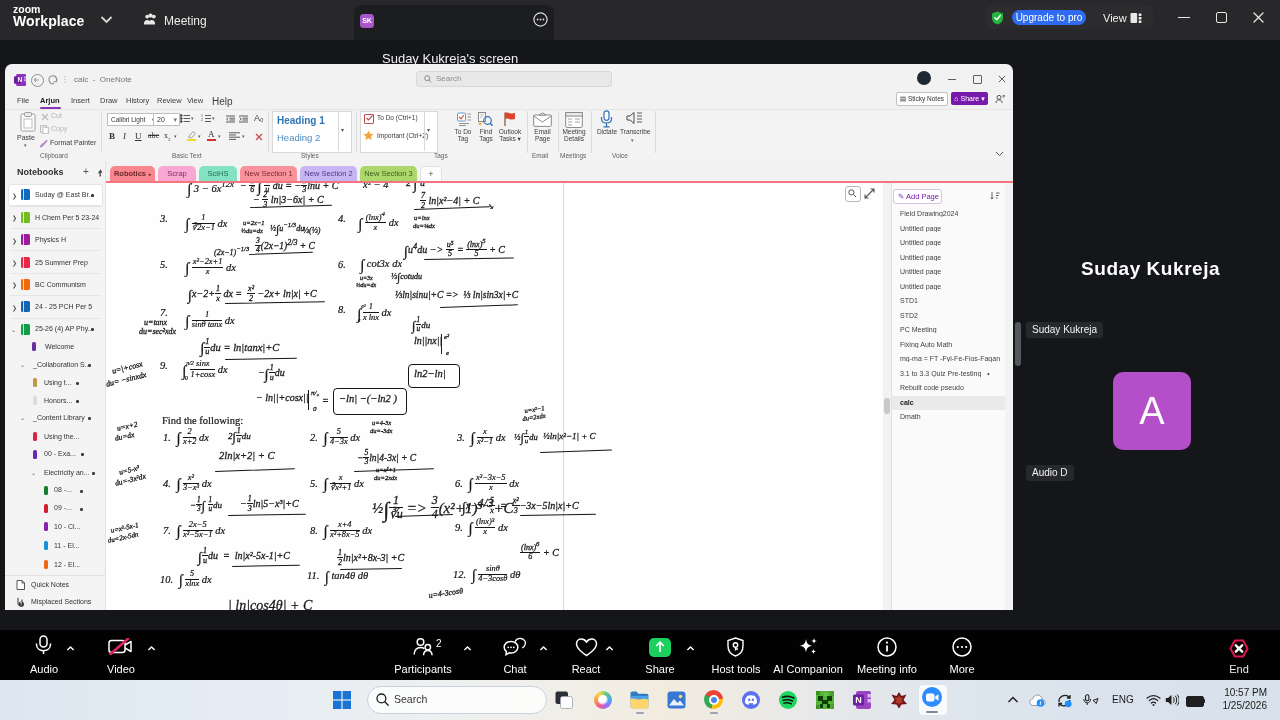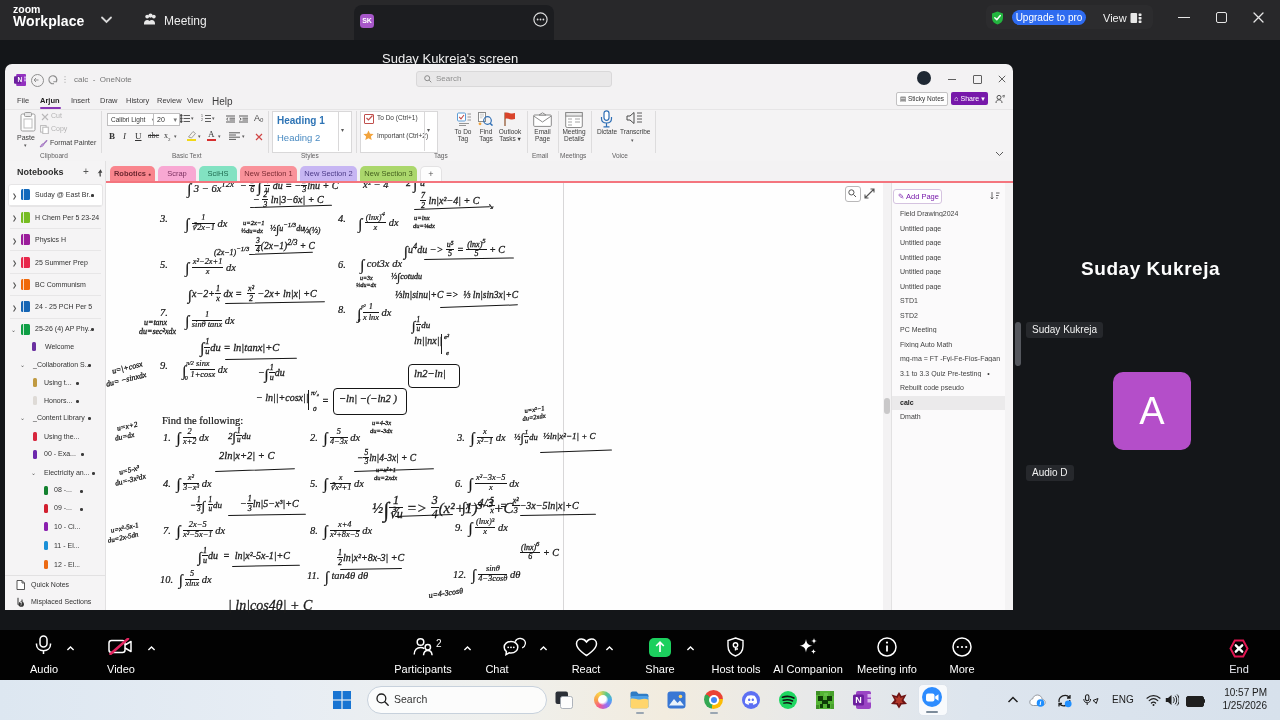--- a/index.html
+++ b/index.html
@@ -559,21 +559,21 @@
   <svg class="abs" style="left:503px;top:637px;" width="23" height="20" viewBox="0 0 23 20" fill="none" stroke="#fff" stroke-width="1.5">
       <path d="M8 4.5 C4 4.5 1.2 7 1.2 10.2 C1.2 12 2 13.5 3.4 14.6 L3 17.6 L6.2 15.8 C6.8 15.9 7.4 16 8 16 C12 16 14.8 13.4 14.8 10.2 C14.8 7 12 4.5 8 4.5 Z"></path>
       <path d="M12 4.8 C13 2.8 15.2 1.2 17.8 1.5 C21 1.8 22.8 4.2 22.3 7 C22 8.8 20.8 10.2 19.2 10.9" stroke-width="1.3"></path>
       <circle cx="5.2" cy="10.3" r="0.9" fill="#fff" stroke="none"></circle>
       <circle cx="8" cy="10.3" r="0.9" fill="#fff" stroke="none"></circle>
       <circle cx="10.8" cy="10.3" r="0.9" fill="#fff" stroke="none"></circle>
     </svg>
   <svg class="chev" style="left:539px;top:644px;" viewBox="0 0 9 9">
       <path d="M1.4 6 L4.5 2.9 L7.6 6" stroke="#fff" stroke-width="1.4" fill="none"></path>
     </svg>
-  <div class="ztlabel" style="left:476px;width:42px;">Chat</div>
+  <div class="ztlabel" style="left:494px;width:42px;">Chat</div>
   <svg class="abs" style="left:575px;top:638px;" width="23" height="19" viewBox="0 0 23 19">
       <path d="M11.5 17.5 C11.5 17.5 1.5 11.5 1.5 5.8 C1.5 2.8 3.8 1 6.3 1 C8.4 1 10.3 2.2 11.5 4 C12.7 2.2 14.6 1 16.7 1 C19.2 1 21.5 2.8 21.5 5.8 C21.5 11.5 11.5 17.5 11.5 17.5 Z" fill="none" stroke="#fff" stroke-width="1.5"></path>
     </svg>
   <svg class="chev" style="left:605px;top:644px;" viewBox="0 0 9 9">
       <path d="M1.4 6 L4.5 2.9 L7.6 6" stroke="#fff" stroke-width="1.4" fill="none"></path>
     </svg>
   <div class="ztlabel" style="left:565px;width:42px;">React</div>
   <div class="abs" style="left:649px;top:638px;width:22px;height:19px;background:#1cd05e;border-radius:5px;"></div>
   <svg class="abs" style="left:649px;top:638px;" width="22" height="19" viewBox="0 0 22 19" fill="none" stroke="#fff" stroke-width="1.7">
       <path d="M11 14 V4.5 M7.2 8 L11 4.2 L14.8 8"></path>

